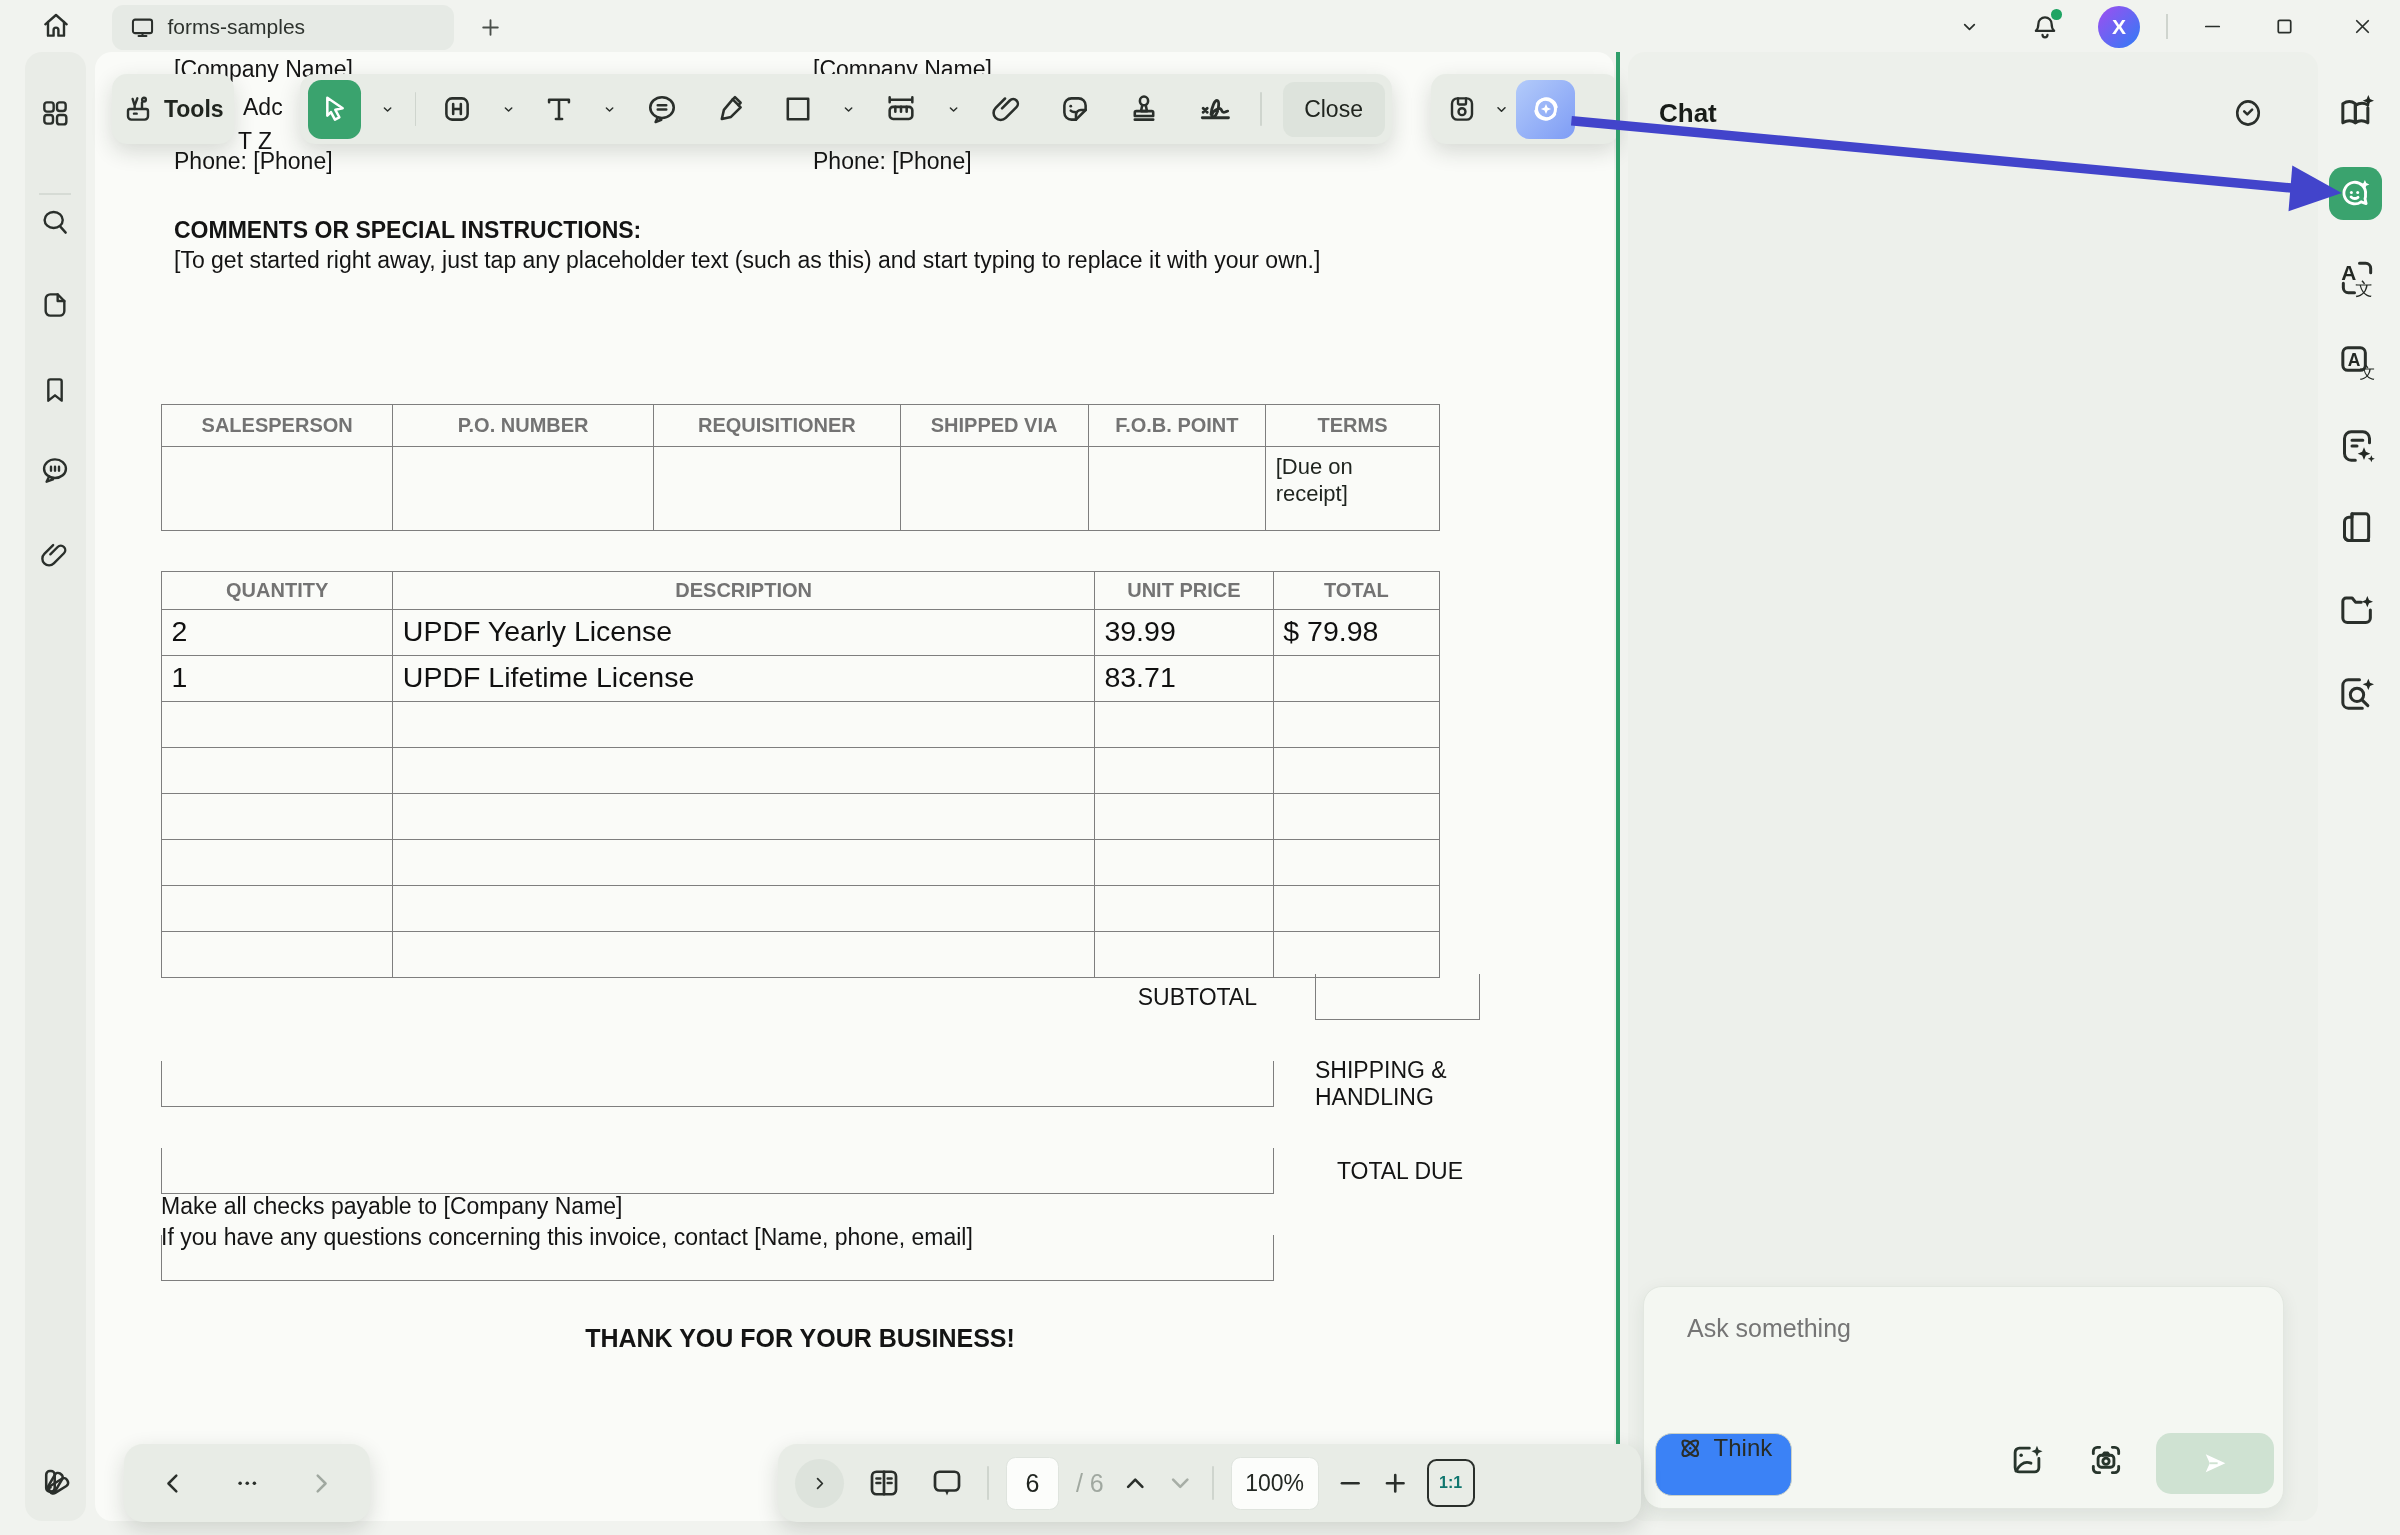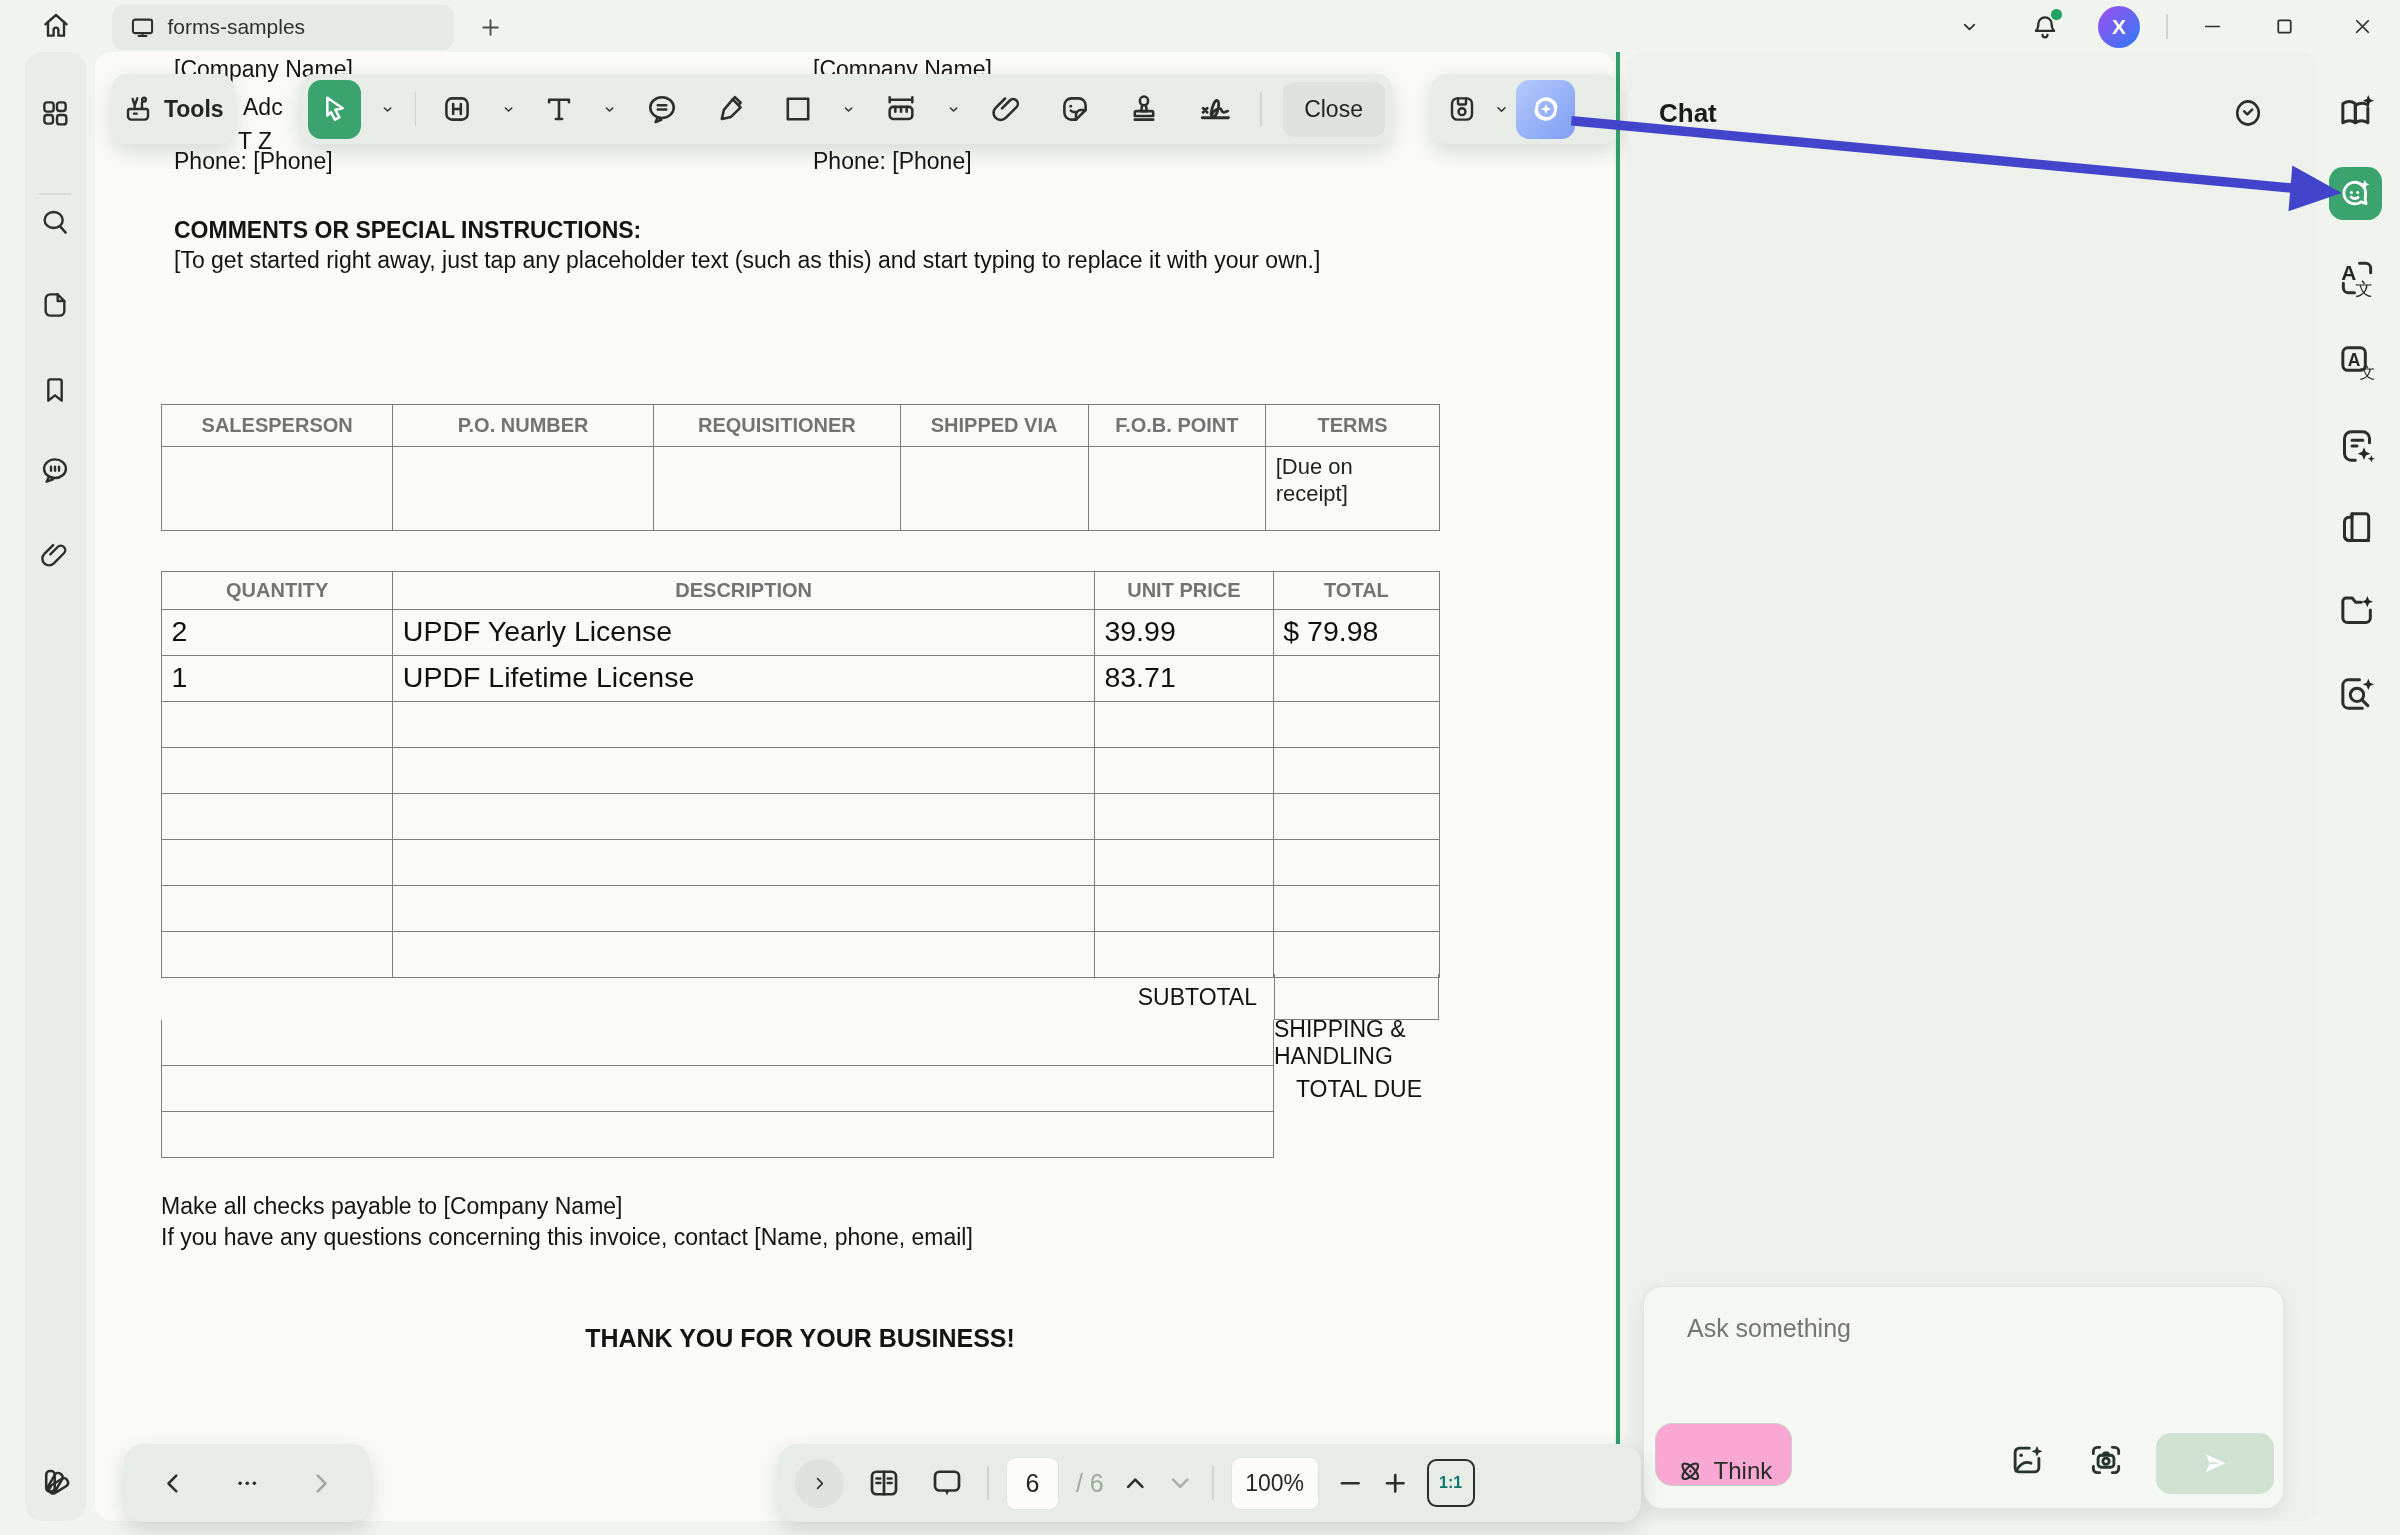--- a/index.html
+++ b/index.html
@@ -199,21 +199,21 @@
       <div class="cell"></div>
       <div class="cell"></div>
       <div class="cell"></div>
     <div class="cell"></div>
       <div class="cell"></div>
       <div class="cell"></div>
       <div class="cell"></div>
   </div>
 
   <div class="abs" style="left:161px;top:974px;width:1278px;">
-    <div style="display:grid;grid-template-columns:1113px 165px;grid-template-rows:repeat(4,46px);">
+    <div style="display:grid;grid-template-columns:1113px 165px;grid-template-rows:repeat(4,46px);gap:41px;">
       <div class="sumlab">SUBTOTAL</div>
       <div style="border:1.4px solid #7e7e7e;border-top:none;"></div>
       <div style="border:1.4px solid #7e7e7e;border-top:none;"></div>
       <div class="sumlab">SHIPPING &amp; HANDLING</div>
       <div style="border:1.4px solid #7e7e7e;border-top:none;"></div>
       <div class="sumlab">TOTAL DUE</div>
       <div style="border:1.4px solid #7e7e7e;border-top:none;"></div>
     </div>
   </div>
 
@@ -345,21 +345,21 @@
     <div class="abs" style="left:31px;top:46px;font-size:26px;font-weight:bold;color:#181c18;">Chat</div>
     <div class="abs ibtn" style="left:599px;top:40px;width:42px;height:42px;">
       <svg width="34" height="34" viewBox="0 0 24 24">
         <ellipse class="st" cx="12" cy="12" rx="7.6" ry="8.2"></ellipse>
           <path class="st" d="M9.3 10.8l2.2 2.2 3.4-3.4"></path>
       </svg>
     </div>
 
     <div class="abs" style="left:15px;top:1234px;width:639px;height:221px;background:#f4f7f2;border:1.4px solid #e2e7e0;border-radius:19px;box-shadow:0 5.7px 17px rgba(30,45,32,.08);">
       <input class="abs" style="left: 41px; top: 19px; width: 571px; height: 42px; background: transparent; border: none; font-size: 25px; color: rgb(42, 47, 42); font-family: inherit;" placeholder="Ask something">
-      <div class="abs" style="left:11.4px;top:136px;width:135px;height:61px;border:1.4px solid #c9d1c8;border-radius:17px;display:flex;align-items:flex-end;justify-content:center;gap:9.5px;background:#f9a8d4;">
+      <div class="abs" style="left:11.4px;top:146px;width:135px;height:61px;border:1.4px solid #c9d1c8;border-radius:17px;display:flex;align-items:flex-start;justify-content:center;gap:9.5px;background:#3b82f6;">
         <svg width="28.5" height="28.5" viewBox="0 0 24 24">
           <ellipse class="st" cx="12" cy="12" rx="8.5" ry="3.6" transform="rotate(-45 12 12)"></ellipse>
           <ellipse class="st" cx="12" cy="12" rx="8.5" ry="3.6" transform="rotate(45 12 12)"></ellipse>
           <circle cx="12" cy="12" r="1" fill="#2a2f2b"></circle>
         </svg>
         <span style="font-size:24px;color:#272c27;">Think</span>
       </div>
       <div class="abs ibtn" style="left:360px;top:150px;width:46px;height:46px;">
         <svg width="38" height="38" viewBox="0 0 24 24">
           <path class="st" style="stroke:#27352c;" d="M13.5 4.5H7.2A2.7 2.7 0 0 0 4.5 7.2v9.6a2.7 2.7 0 0 0 2.7 2.7h9.6a2.7 2.7 0 0 0 2.7-2.7V11"></path>

